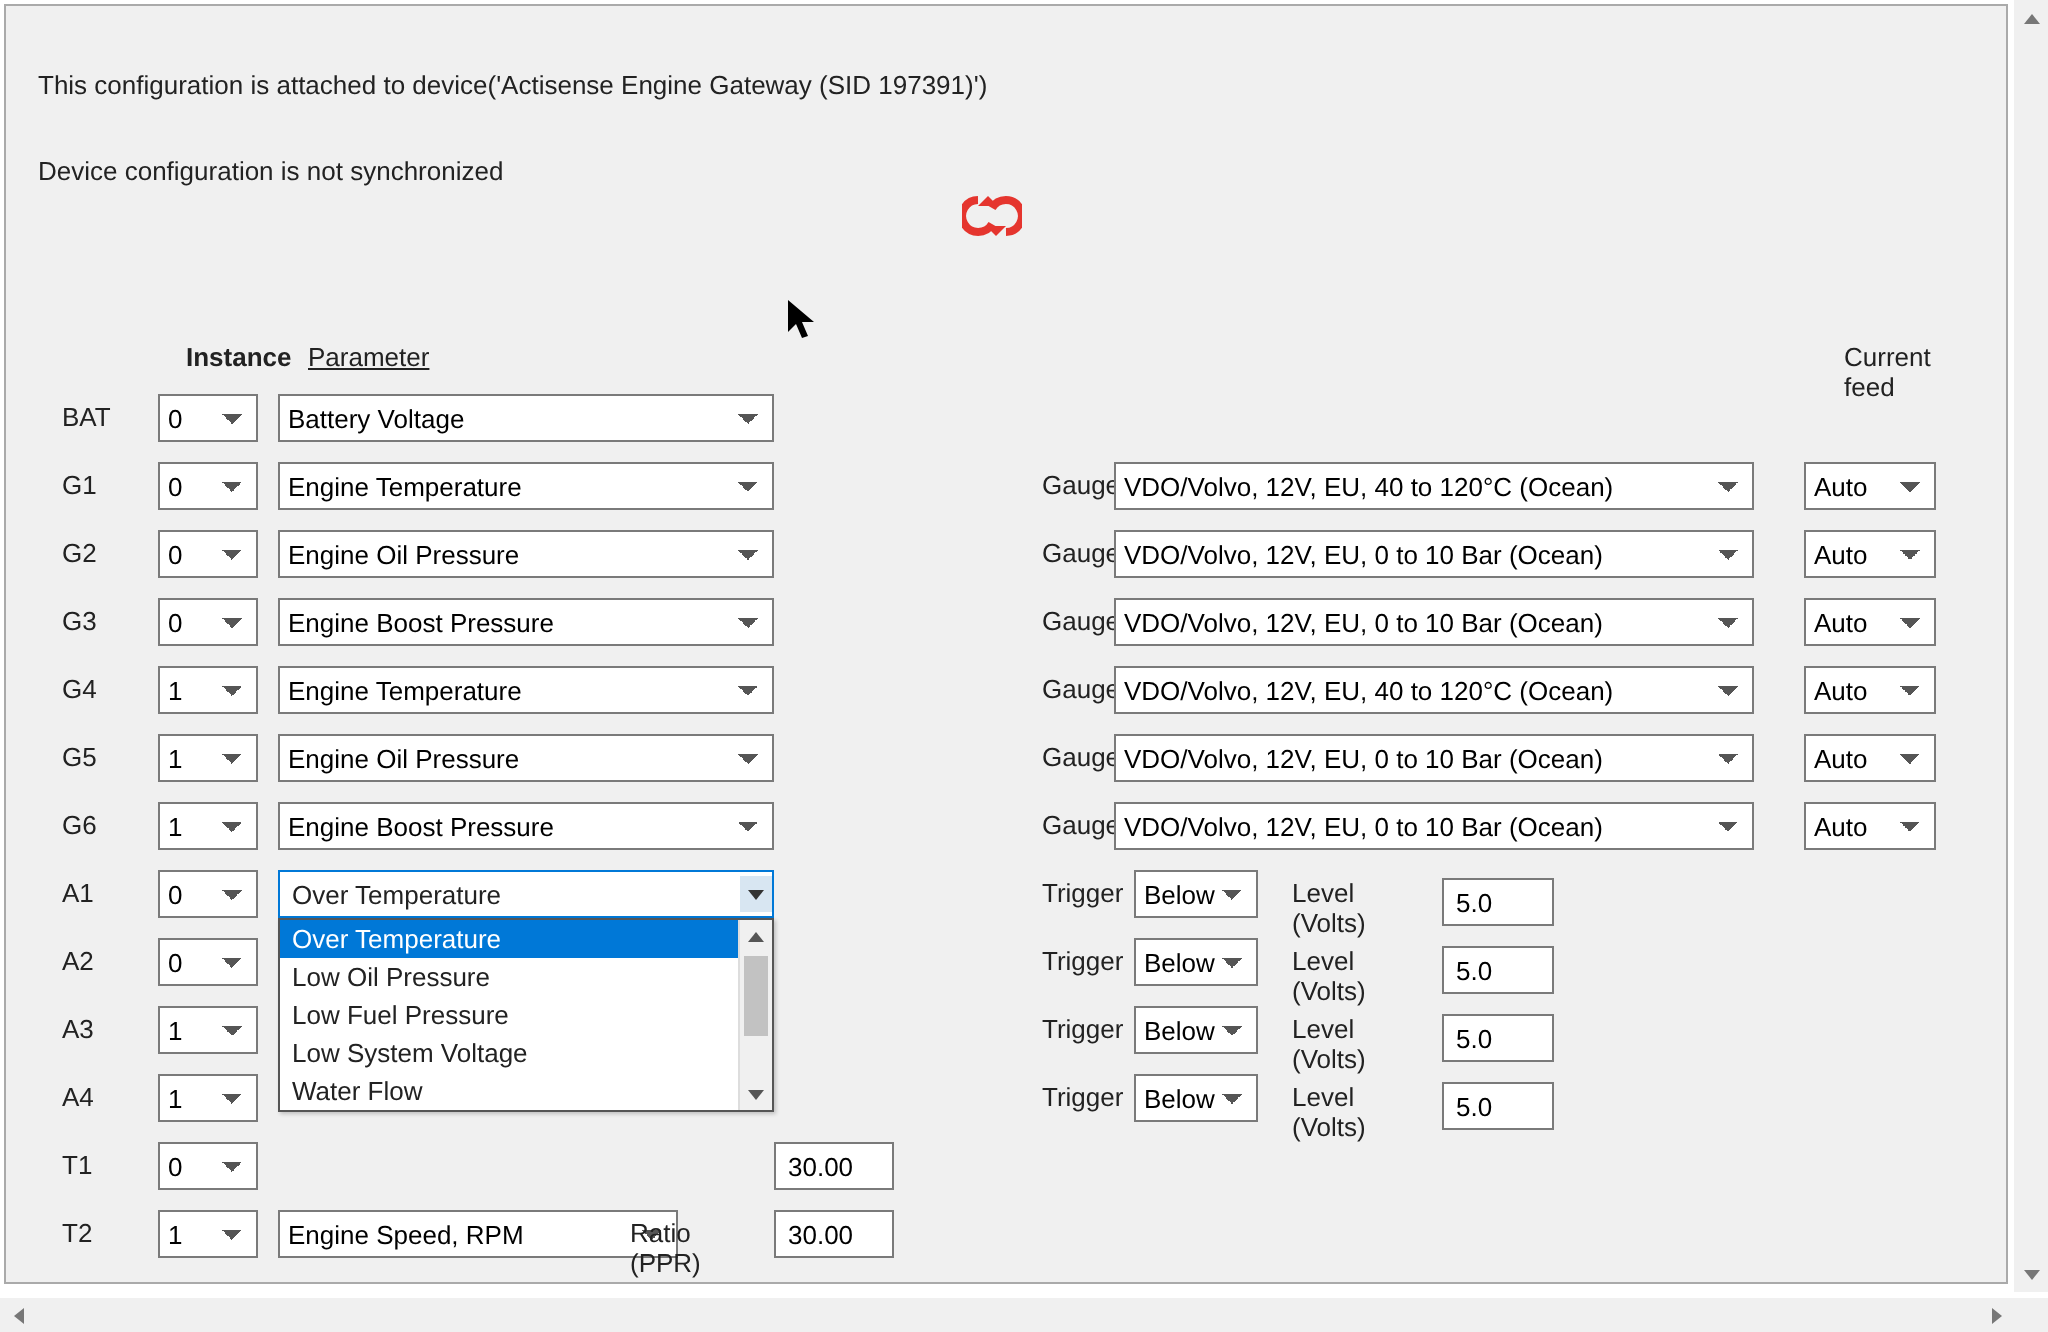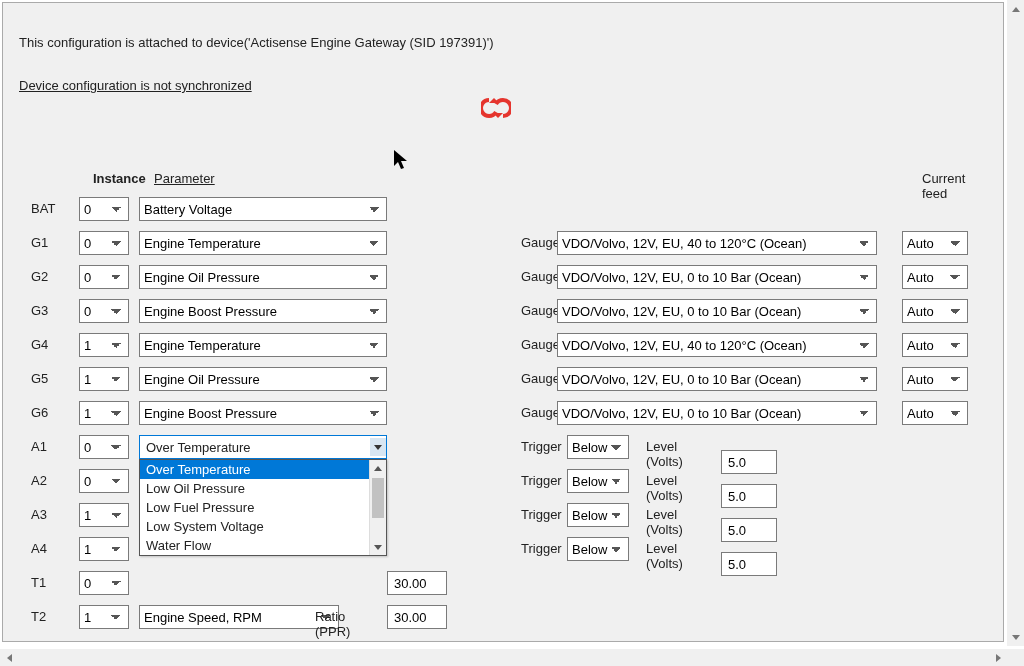--- a/index.html
+++ b/index.html
@@ -27,21 +27,20 @@
   .panel {
     position: absolute;
     left: 0; top: 0; right: 0; bottom: 0;
     padding: 16px 16px 0 16px;
     margin-top: 16px;
   }
   .attached-line { margin-bottom: 28px; }
   .sync-line {
     display: flex; 
     margin-bottom: 34px;
-    text-decoration: underline;
   }
   .sync-text { }
   .sync-icon-wrap {
     position: absolute;
     left: 478px; top: 78px;
   }
   .cursor {
     position: absolute;
     left: 390px; top: 130px;
     pointer-events: none;
@@ -85,21 +84,21 @@
     position: absolute; left: 502px; top: 4px;
   }
   .trigger-select {
     position: absolute; left: 548px; top: 0;
     width: 62px; height: 24px;
   }
   .level-label {
     position: absolute; left: 627px; top: 4px;
   }
   .level-input {
-    position: absolute; left: 702px; top: 15px;
+    position: absolute; left: 702px; top: 4px;
     width: 56px; height: 24px;
   }
   .ratio-label {
     position: absolute; left: 296px; top: 4px;
   }
   .ratio-input {
     position: absolute; left: 368px; top: 0;
     width: 60px; height: 24px;
   }
   .param-short {

